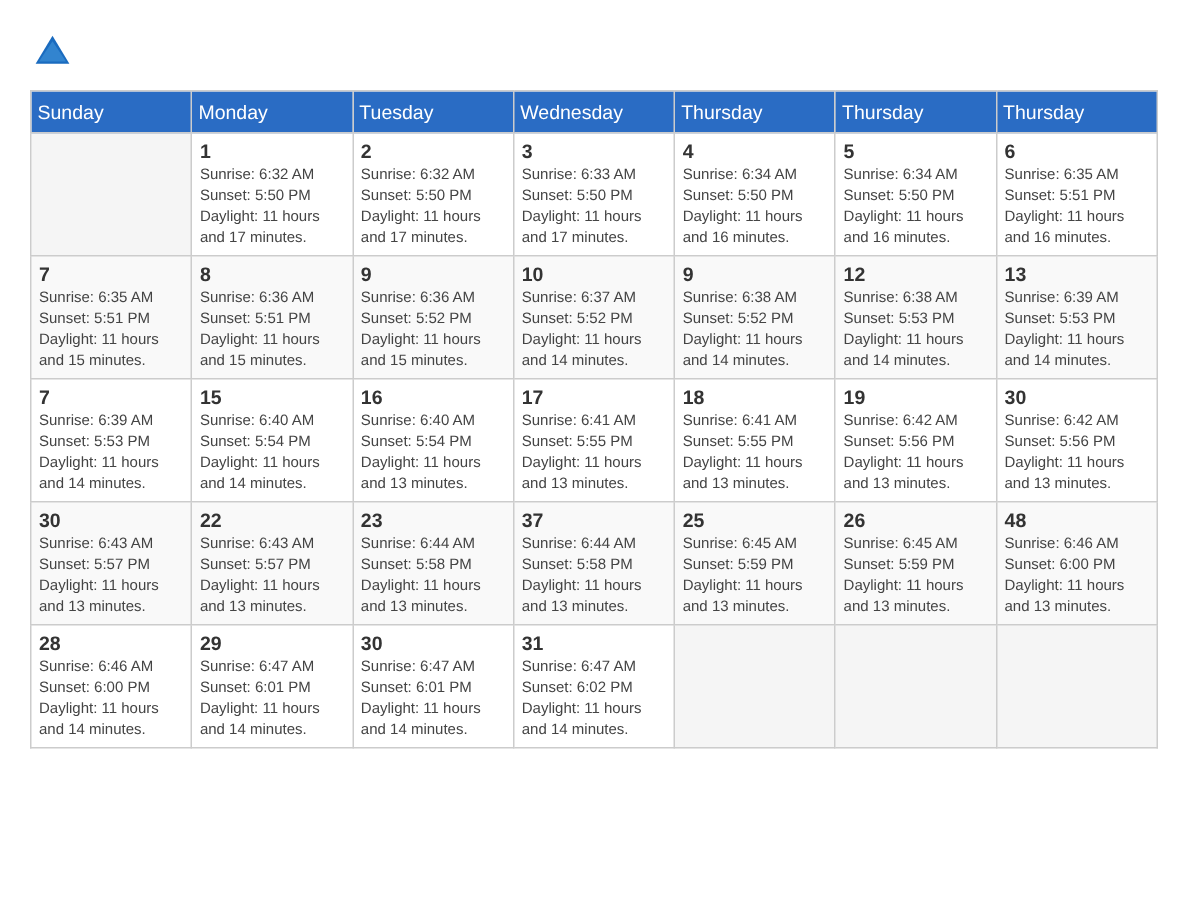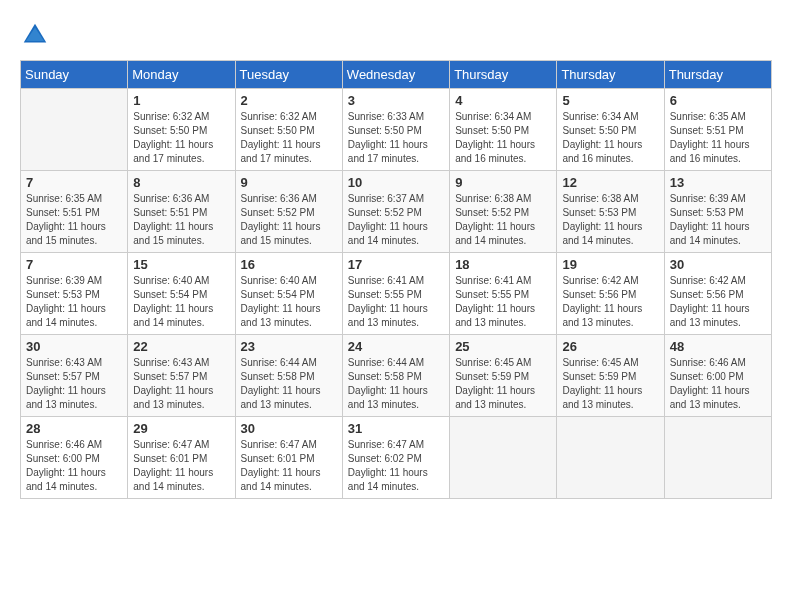--- a/index.html
+++ b/index.html
@@ -220,21 +220,21 @@
         </td>
         <td>
           <span class="day-number">22</span>
           <div class="day-info">Sunrise: 6:43 AM<br>Sunset: 5:57 PM<br>Daylight: 11 hours<br>and 13 minutes.</div>
         </td>
         <td>
           <span class="day-number">23</span>
           <div class="day-info">Sunrise: 6:44 AM<br>Sunset: 5:58 PM<br>Daylight: 11 hours<br>and 13 minutes.</div>
         </td>
         <td>
-          <span class="day-number">24</span>
+          <span class="day-number">37</span>
           <div class="day-info">Sunrise: 6:44 AM<br>Sunset: 5:58 PM<br>Daylight: 11 hours<br>and 13 minutes.</div>
         </td>
         <td>
           <span class="day-number">25</span>
           <div class="day-info">Sunrise: 6:45 AM<br>Sunset: 5:59 PM<br>Daylight: 11 hours<br>and 13 minutes.</div>
         </td>
         <td>
           <span class="day-number">26</span>
           <div class="day-info">Sunrise: 6:45 AM<br>Sunset: 5:59 PM<br>Daylight: 11 hours<br>and 13 minutes.</div>
         </td>

